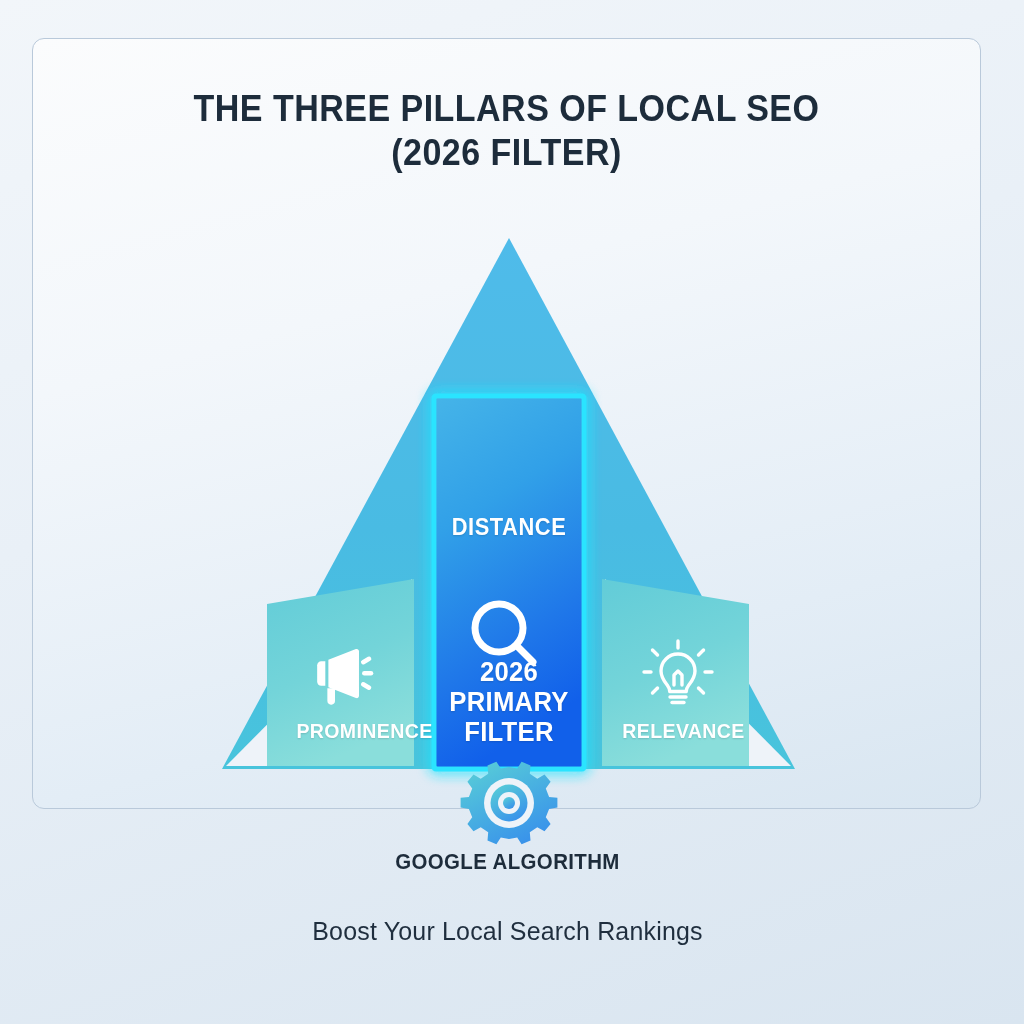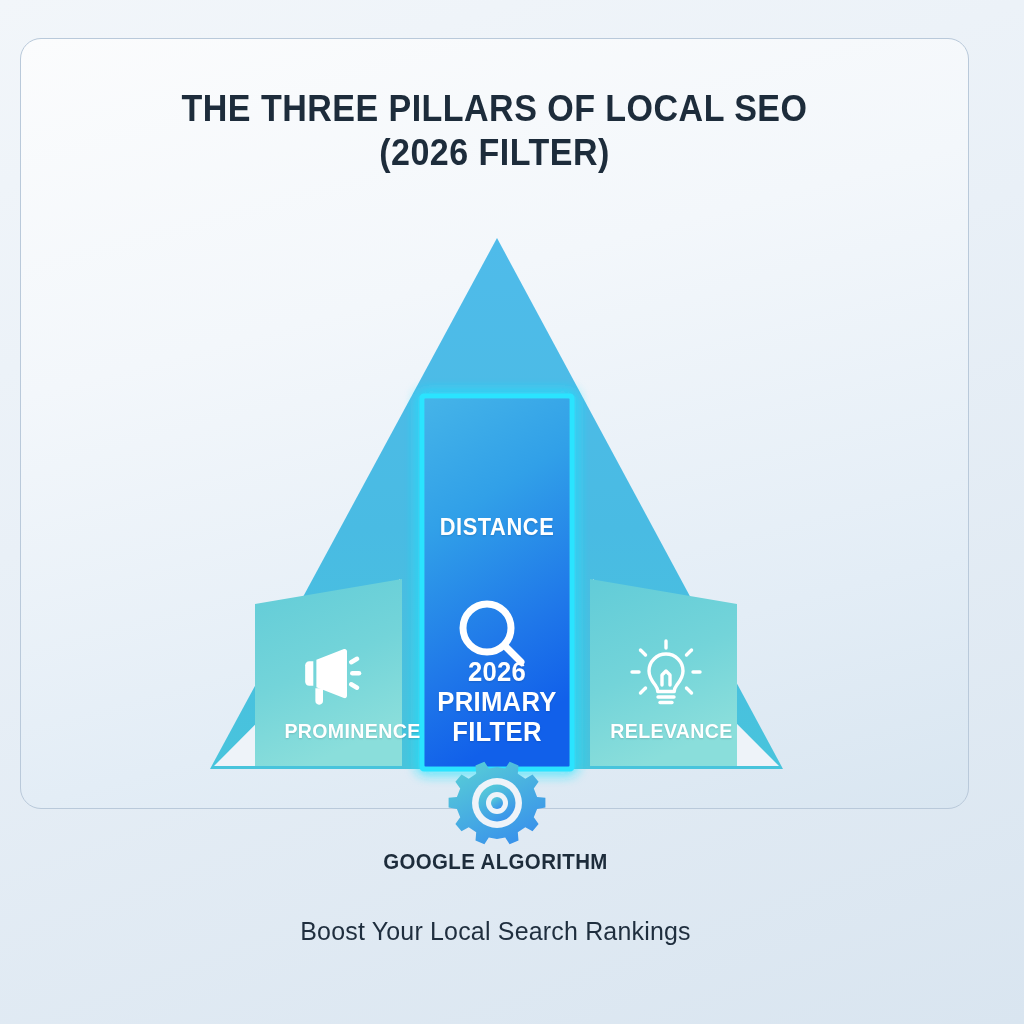--- a/index.html
+++ b/index.html
@@ -11,27 +11,27 @@
   }
   body {
     font-family: "Liberation Sans", sans-serif;
     background: linear-gradient(160deg, #f2f6fa 0%, #e9f0f7 40%, #d9e5f0 100%);
     position: relative;
   }
 
   
   #infographic-card {
     position: absolute;
-    left: 20px;
+    left: 32px;
     top: 38px;
     width: 949px;
     height: 771px;
     box-sizing: border-box;
     border: 1.5px solid #b9c9da;
-    border-radius: 21px;
+    border-radius: 12px;
     background: linear-gradient(165deg, #fbfcfd 0%, #f3f7fb 35%, #e3edf6 75%, #d9e6f1 100%);
   }
 
   
   #title-block {
     position: absolute;
     left: 0;
     top: 48px;
     width: 100%;
     text-align: center;

